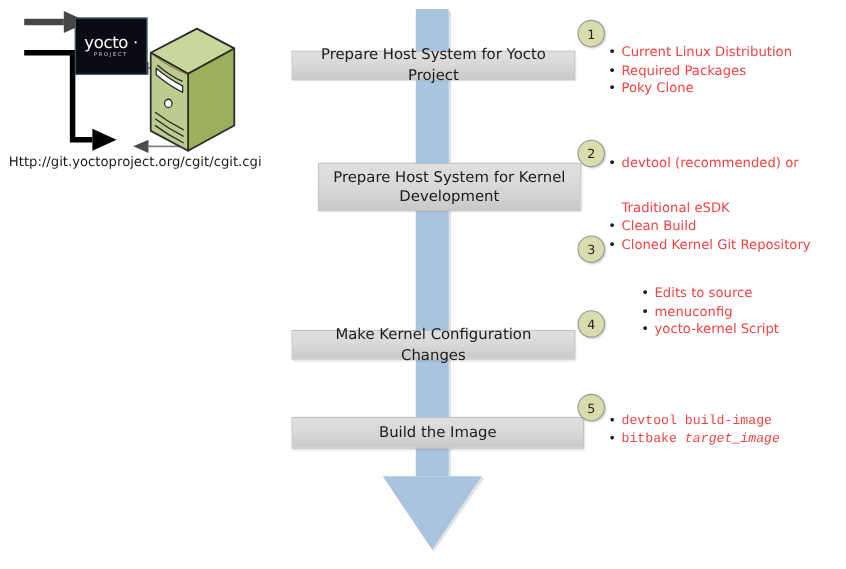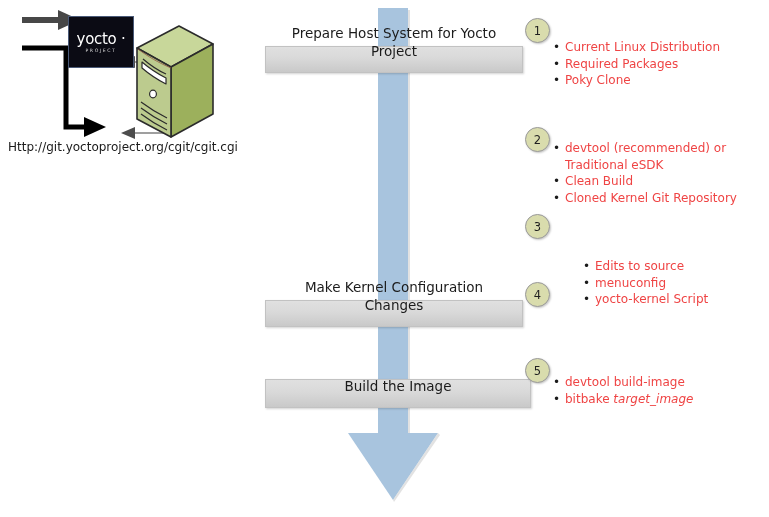--- a/index.html
+++ b/index.html
@@ -33,21 +33,21 @@
   }
 
   
   .proc-box {
     position: absolute;
     z-index: 3;
     background: linear-gradient(to bottom, #e0e0e0 0%, #d9d9d9 45%, #c9c9c9 100%);
     border: 1px solid #c2c2c2;
     box-shadow: 1px 1px 2px rgba(0,0,0,0.18);
     display: flex;
-    align-items: flex-end;
+    align-items: center;
     justify-content: center;
     text-align: center;
     font-size: 13.5px;
     color: #1b1b1b;
     line-height: 1.35;
     box-sizing: border-box;
     padding: 12px 8px;
   }
   #box-1 { left: 265px; top: 46px;  width: 258px; height: 27px; }
   #box-2 { left: 289px; top: 148px; width: 239px; height: 44px; }
@@ -158,28 +158,29 @@
   .bullets li::before {
     content: "\2022";
     position: absolute;
     left: 0;
     top: 0;
     color: #1b1b1b;
   }
   .bullets li .cont {
     display: block;
     padding-left: 0;
+    margin-top: 24px;
   }
   .bullets li .cont::before { content: none; }
   .bullets em { font-style: italic; }
 
   #bullets-1 { left: 553px; top: 39px;  width: 200px; }
   #bullets-2 { left: 553px; top: 140px; width: 200px; }
   #bullets-34 { left: 583px; top: 258px; width: 180px; }
-  #bullets-5 { left: 553px; top: 374px; width: 200px; }
+  #bullets-5 { left: 553px; top: 374px; width: 200px; font-family: Liberation Mono, monospace; }
 </style>
 </head>
 <body>
 
 <div id="canvas">
 
   
   <svg class="flow-arrow" viewBox="0 0 160 500" xmlns="http://www.w3.org/2000/svg">
     <polygon points="48,0 78,0 78,92 116,92 63,150 10,92 48,92" fill="#a8c4de" transform="translate(0,0) scale(1,1)" style="display:none"></polygon>
 
@@ -233,20 +234,23 @@
   
   <svg id="conn-bracket" viewBox="0 0 80 105" xmlns="http://www.w3.org/2000/svg">
     <polyline points="20,17 50,17 50,88 20,88" fill="none" stroke="#808080" stroke-width="1.6"></polyline>
     <polygon points="20,11 6,17 20,23" fill="#4d4d4d"></polygon>
     <polygon points="20,82 6,88 20,94" fill="#4d4d4d"></polygon>
   </svg>
 
   
   <div class="proc-box" id="box-1">
     <span>Prepare Host System for Yocto Project</span>
+  </div>
+  <div class="proc-box" id="box-2">
+    <span>Prepare Host System for Kernel Development</span>
   </div>
   <div class="proc-box" id="box-4">
     <span>Make Kernel Configuration Changes</span>
   </div>
   <div class="proc-box" id="box-5">
     <span>Build the Image</span>
   </div>
 
   
   <div class="step-circle" id="step-1">

